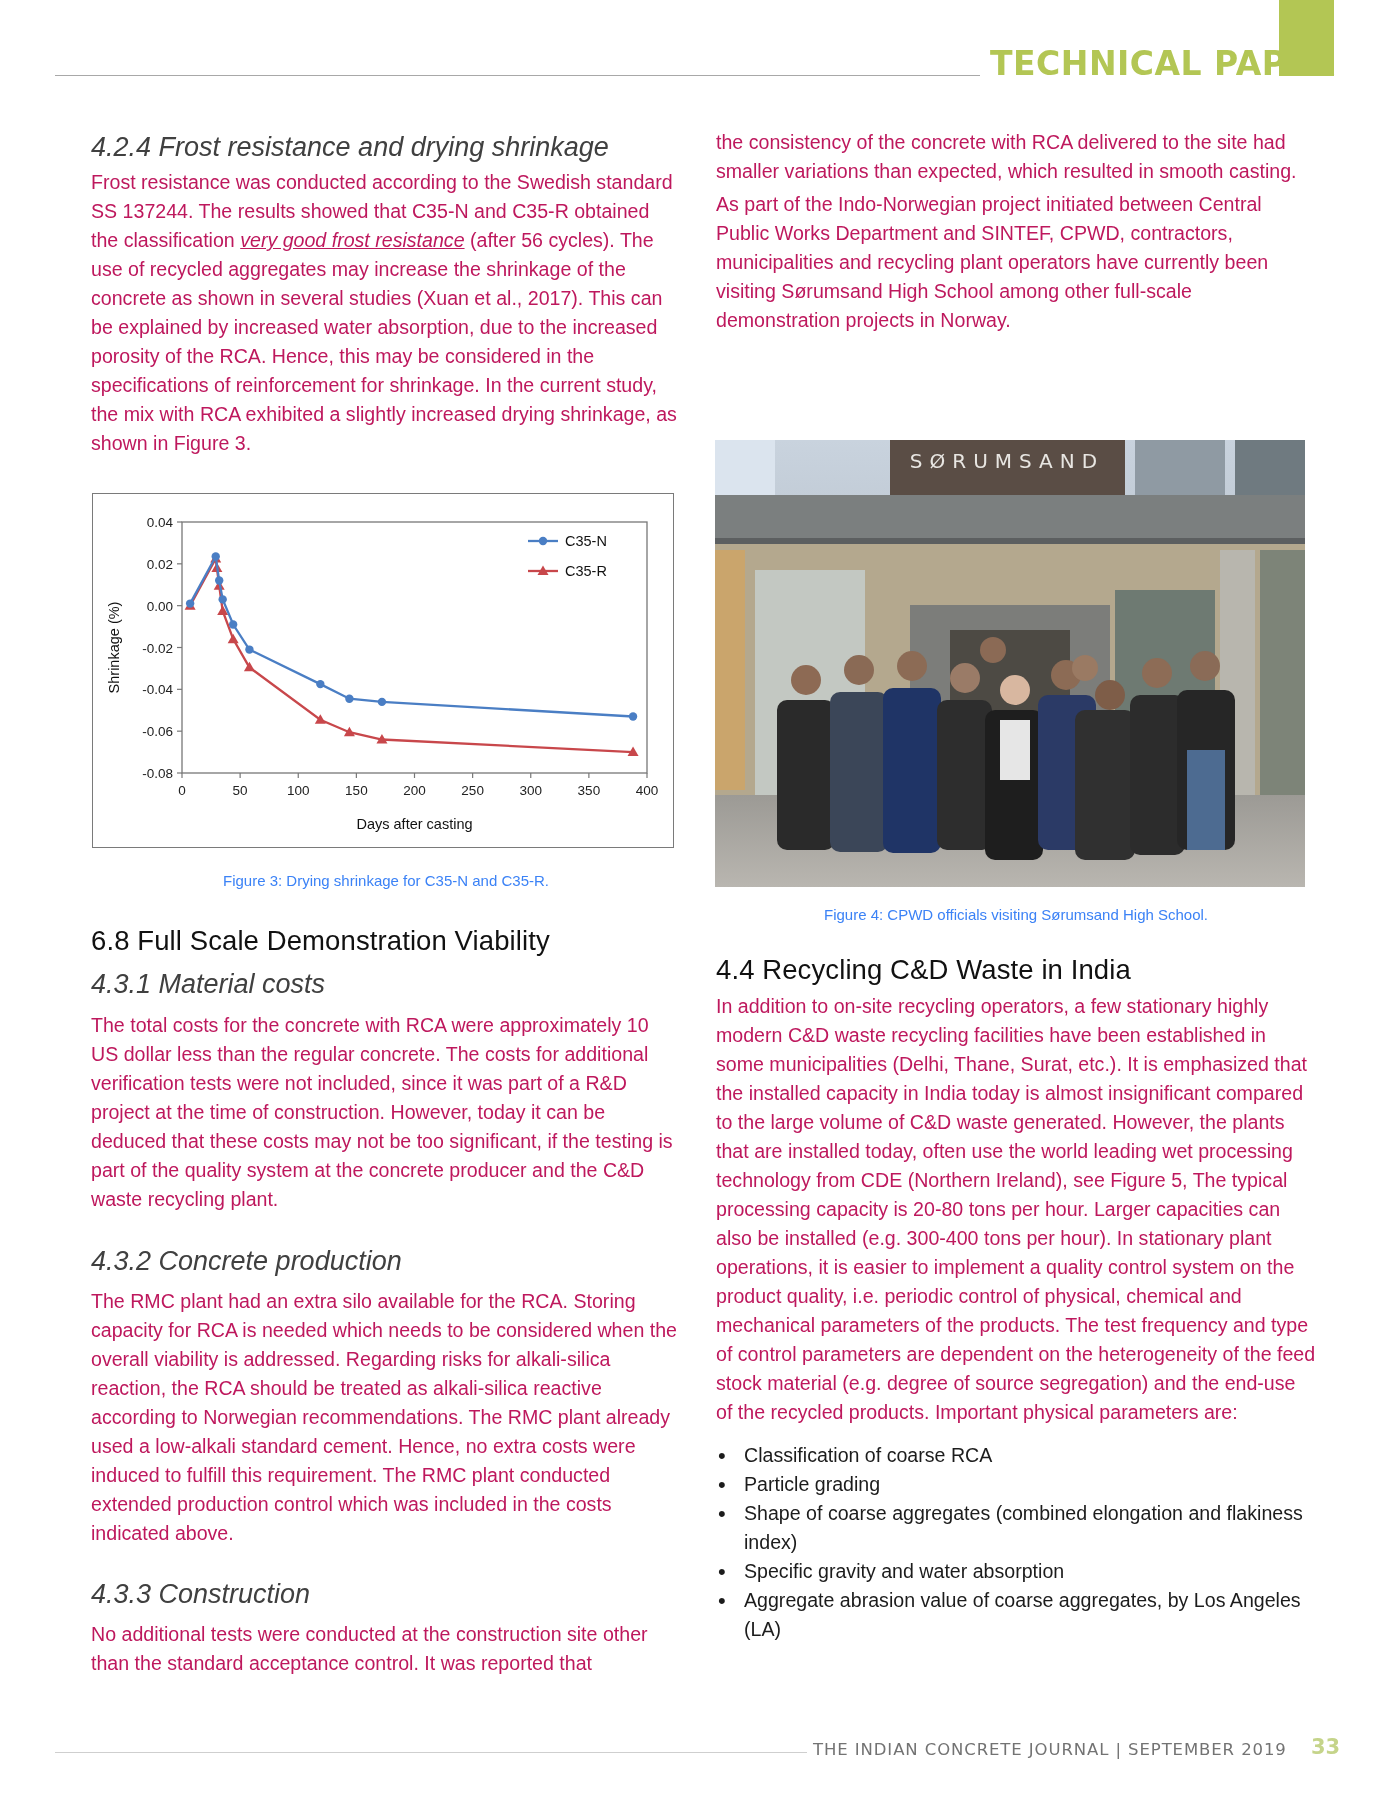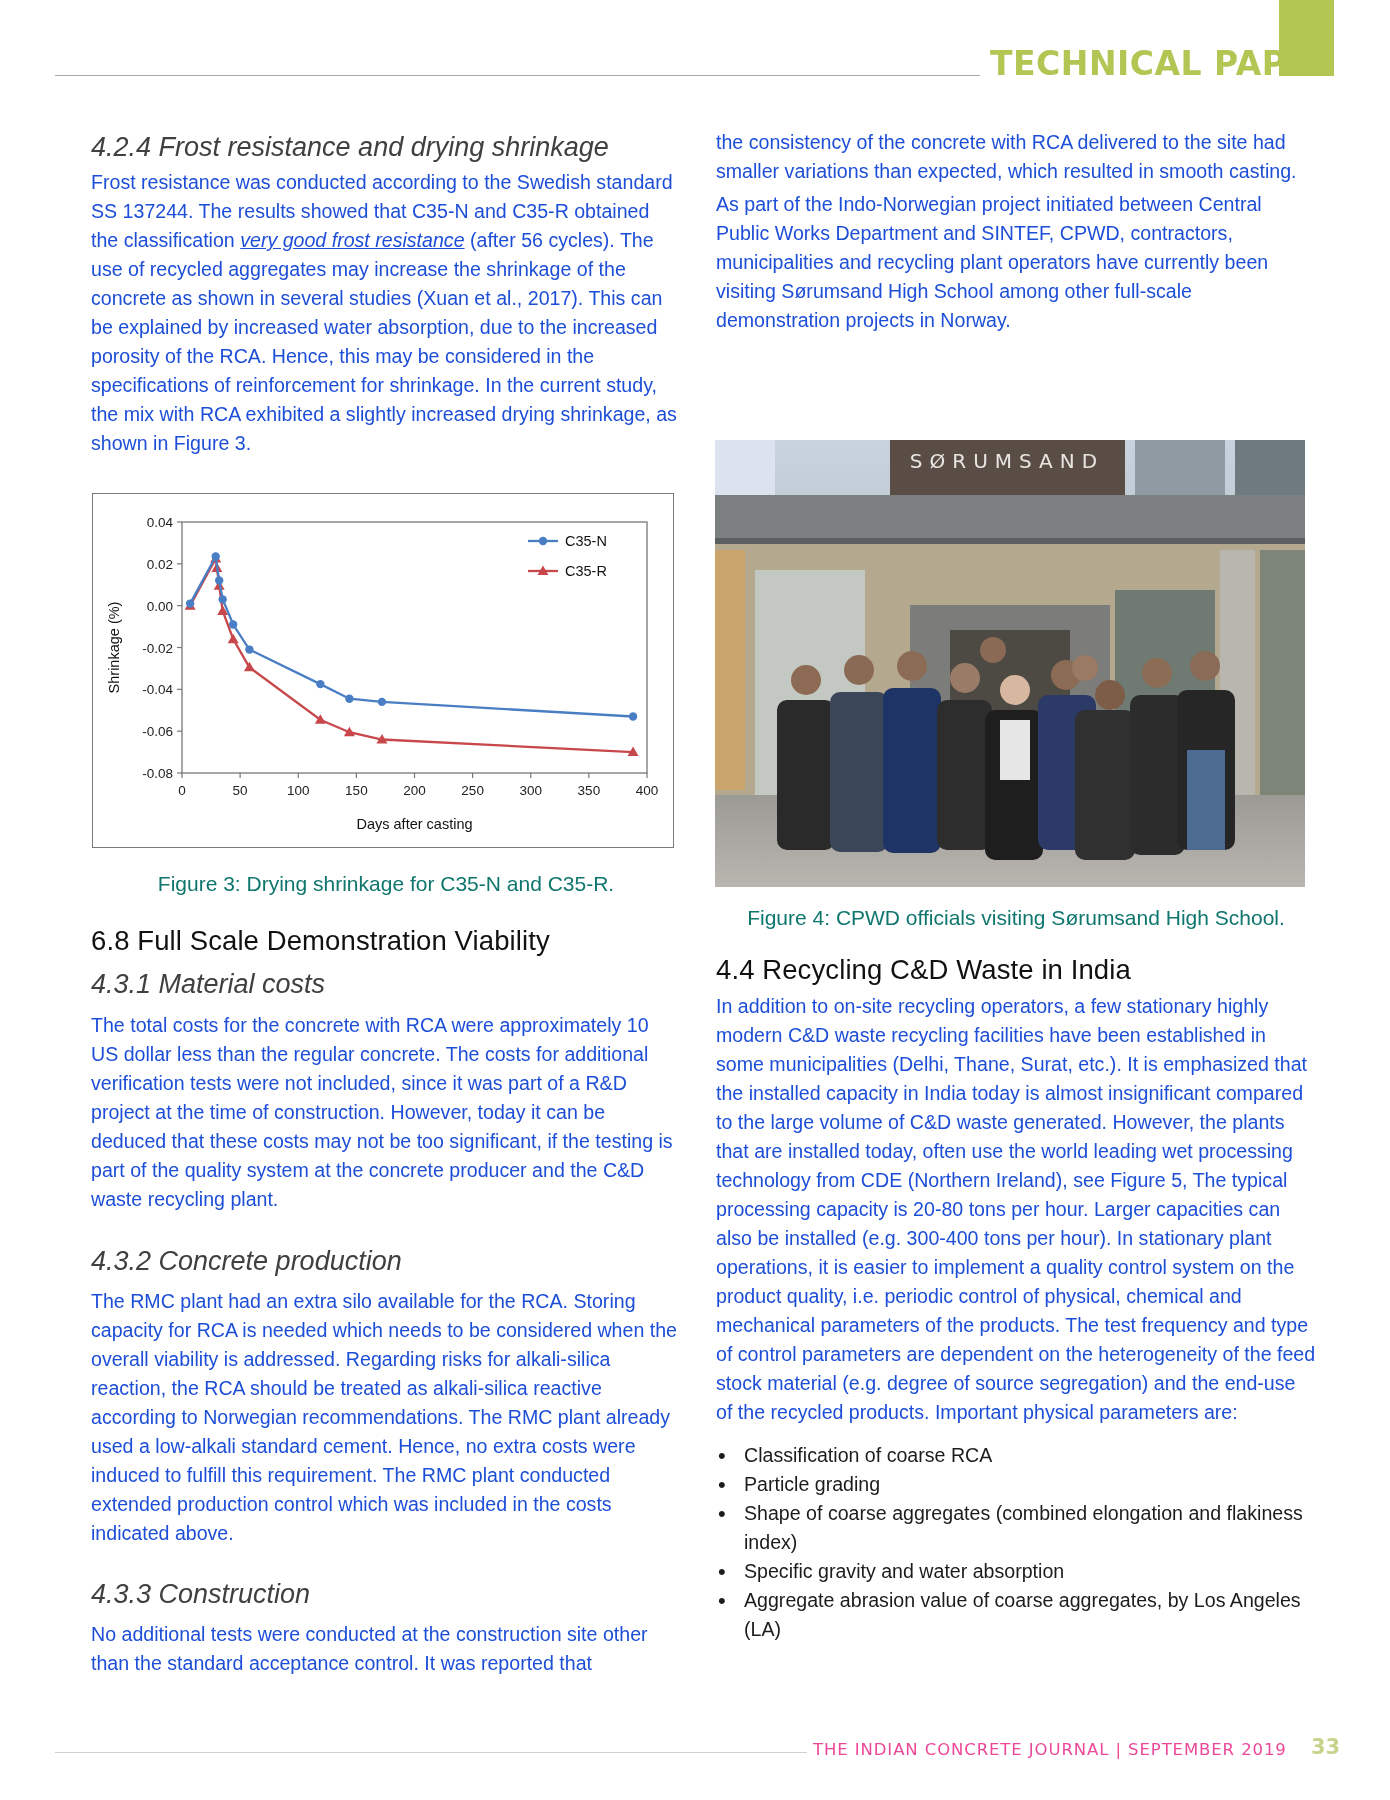--- a/index.html
+++ b/index.html
@@ -9,35 +9,35 @@
   .hdr-title { position: absolute; left: 990px; top: 44px; font-size: 33px; font-weight: bold;
                color: #b3c654; letter-spacing: 0.5px; font-family: "DejaVu Sans", sans-serif; }
   .hdr-block { position: absolute; left: 1279px; top: 0; width: 55px; height: 76px; background: #b3c654; }
 
   .col { position: absolute; }
   .col-left { left: 91px; width: 590px; }
   .col-right { left: 716px; width: 600px; }
 
   h3.sub { font-style: italic; font-weight: normal; font-size: 27px; margin: 0; color: #404040; line-height: 34px; }
   h2.sec { font-weight: normal; font-size: 27.5px; margin: 0; color: #111; line-height: 34px; letter-spacing: 0.1px; }
-  p.body { font-size: 19.6px; line-height: 29px; margin: 0; color: #1d4ed8; }
+  p.body { font-size: 19.6px; line-height: 29px; margin: 0; color: #be185d; }
   .u { text-decoration: underline; font-style: italic; }
-  .caption { font-size: 21px; color: #0f766e; text-align: center; position: absolute; }
+  .caption { font-size: 15px; color: #3b82f6; text-align: center; position: absolute; }
 
   .chart-box { position: absolute; left: 92px; top: 493px; width: 582px; height: 355px; border: 1.5px solid #7a7a7a; box-sizing: border-box; }
   .chart-box svg { position: absolute; left: 0; top: 0; }
 
   .photo { position: absolute; left: 715px; top: 440px; width: 590px; height: 447px; overflow: hidden; text-decoration: underline; }
 
   ul.bullets { list-style: none; margin: 0; padding: 0; }
   ul.bullets li { position: relative; padding-left: 28px; font-size: 19.6px; line-height: 29px; color: #1c1c1c; }
   ul.bullets li::before { content: "\2022"; position: absolute; left: 2px; top: 0; font-size: 22px; }
 
   .ftr-line { position: absolute; left: 55px; top: 1752px; width: 752px; height: 1px; background: #cfcfcf; }
-  .ftr-text { position: absolute; left: 813px; top: 1740px; font-size: 16.5px; letter-spacing: 0.9px; color: #ec4899; font-family: "DejaVu Sans", sans-serif; font-weight: normal; }
+  .ftr-text { position: absolute; left: 813px; top: 1740px; font-size: 16.5px; letter-spacing: 0.9px; color: #737373; font-family: "DejaVu Sans", sans-serif; font-weight: normal; }
   .ftr-page { position: absolute; left: 1311px; top: 1735px; font-size: 21px; font-weight: bold; color: #c5d48a; font-family: "DejaVu Sans", sans-serif; }
 </style>
 </head>
 <body>
 
 <div class="hdr-line"></div>
 <div class="hdr-title">TECHNICAL PAPER</div>
 <div class="hdr-block"></div>
 
 <div class="col col-left" style="top:130px;">

